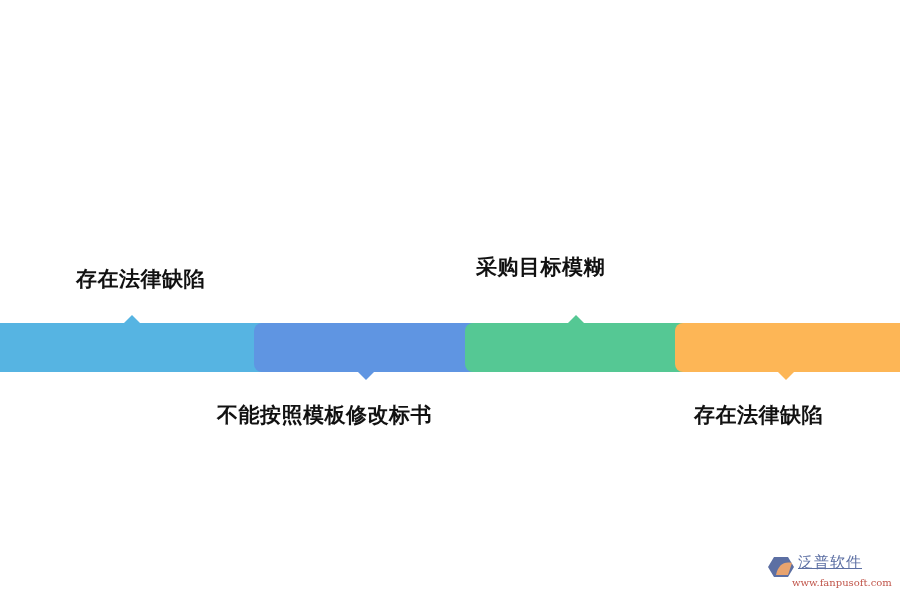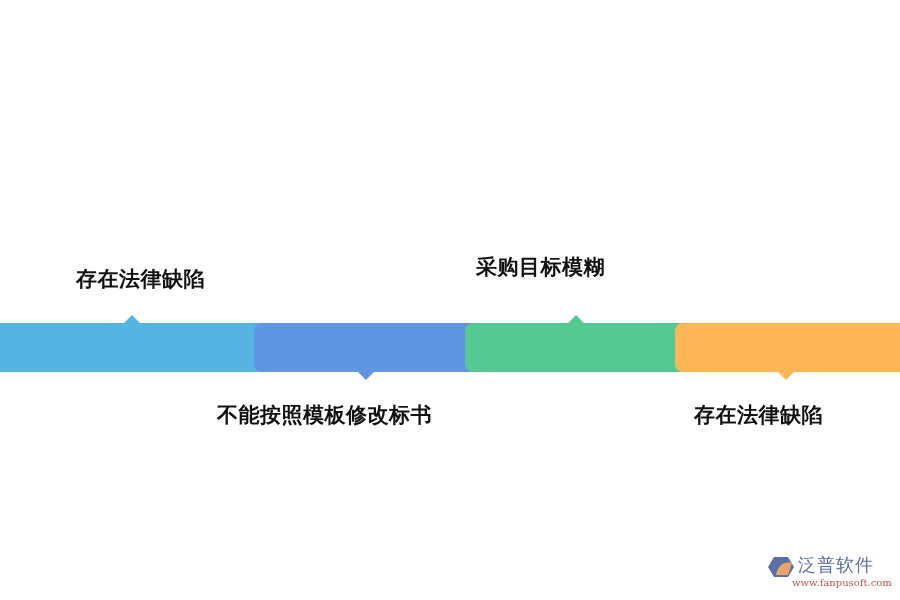--- a/index.html
+++ b/index.html
@@ -13,21 +13,21 @@
     position: absolute; width: 0; height: 0;
     border-left: 8px solid transparent; border-right: 8px solid transparent;
   }
   .notch-up { top: -8px; border-bottom: 8px solid; }
   .notch-down { bottom: -8px; border-top: 8px solid; }
   .label {
     position: absolute; font-size: 21px; font-weight: bold; color: #111111;
     white-space: nowrap; letter-spacing: 0.5px;
   }
   .logo { position: absolute; left: 768px; top: 553px; width: 125px; height: 40px; }
-  .logo-name { position: absolute; left: 30px; top: 0; font-size: 18px; color: #5c6fa3; letter-spacing: 1px; }
+  .logo-name { position: absolute; left: 30px; top: 0; font-size: 15px; color: #5c6fa3; letter-spacing: 1px; text-decoration: underline; }
   .logo-url { position: absolute; left: 24px; top: 24px; font-size: 10px; color: #c0554a; font-family: "DejaVu Serif", serif; }
 </style>
 </head>
 <body>
 
 <div class="bar" style="left:-10px; width:290px; background:#56b4e2;">
   <div class="notch-up" style="left:134px; border-bottom-color:#56b4e2;"></div>
 </div>
 
 <div class="bar" style="left:254px; width:236px; background:#5f95e2;">

